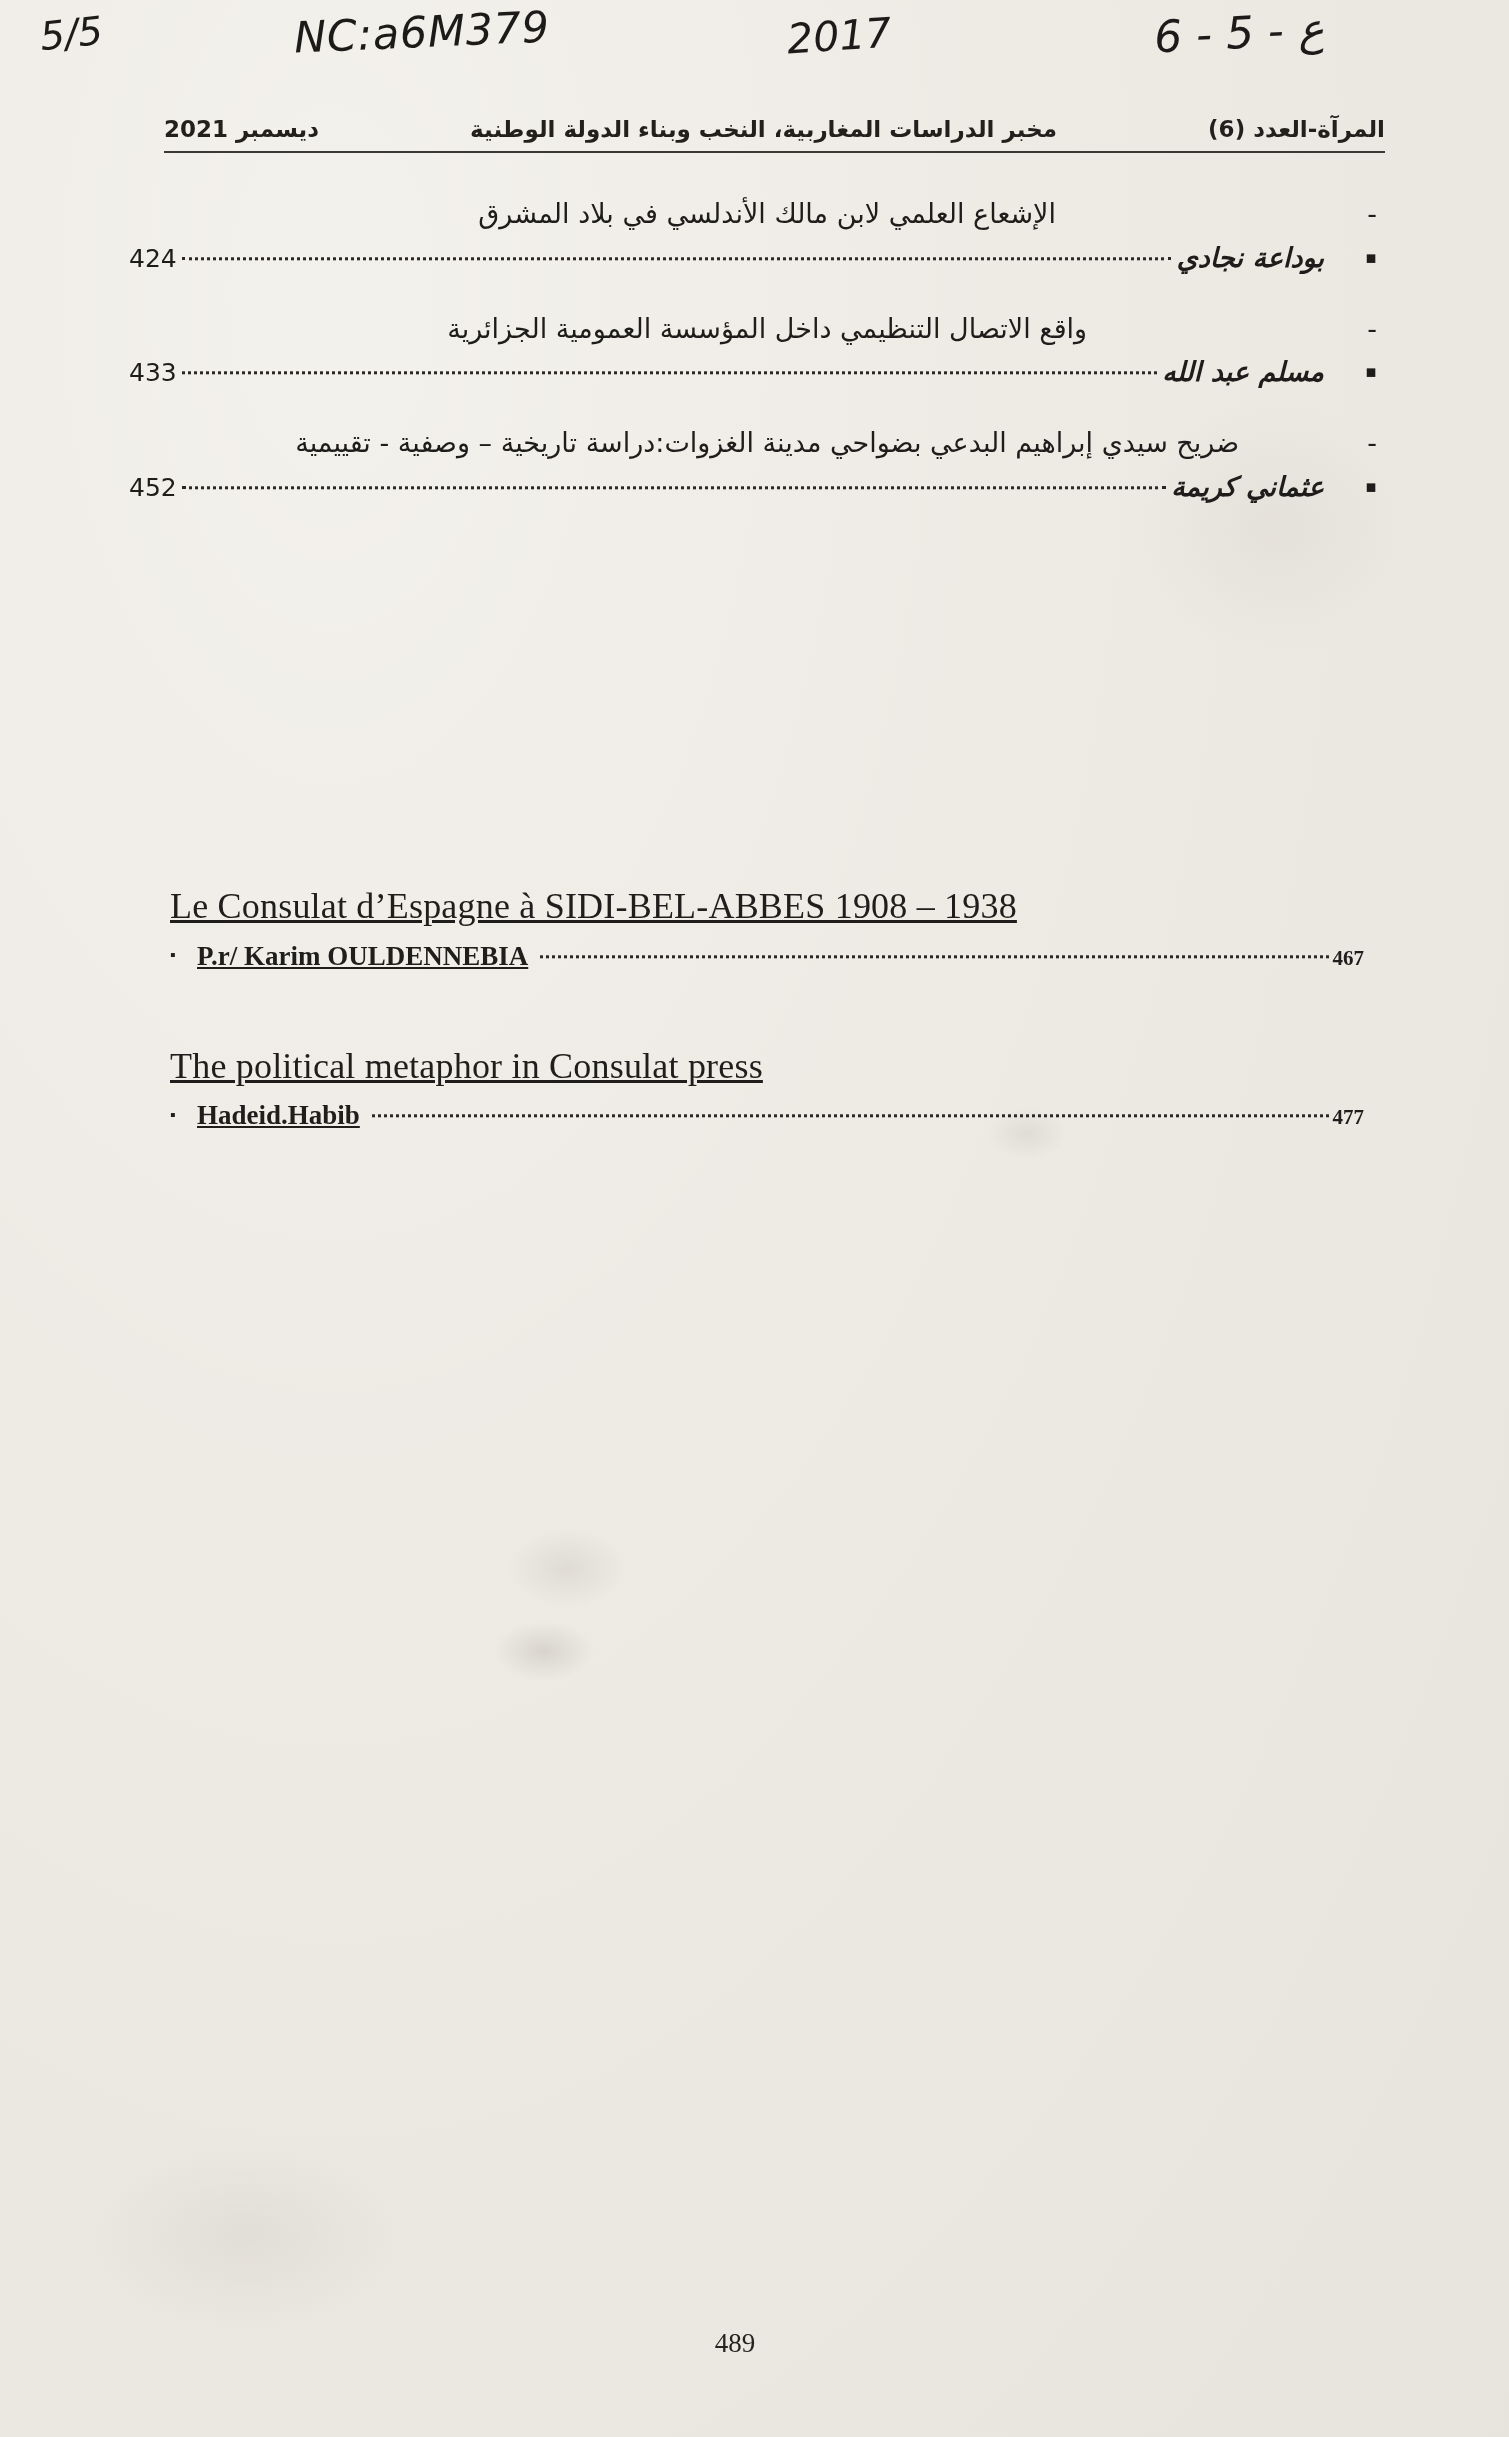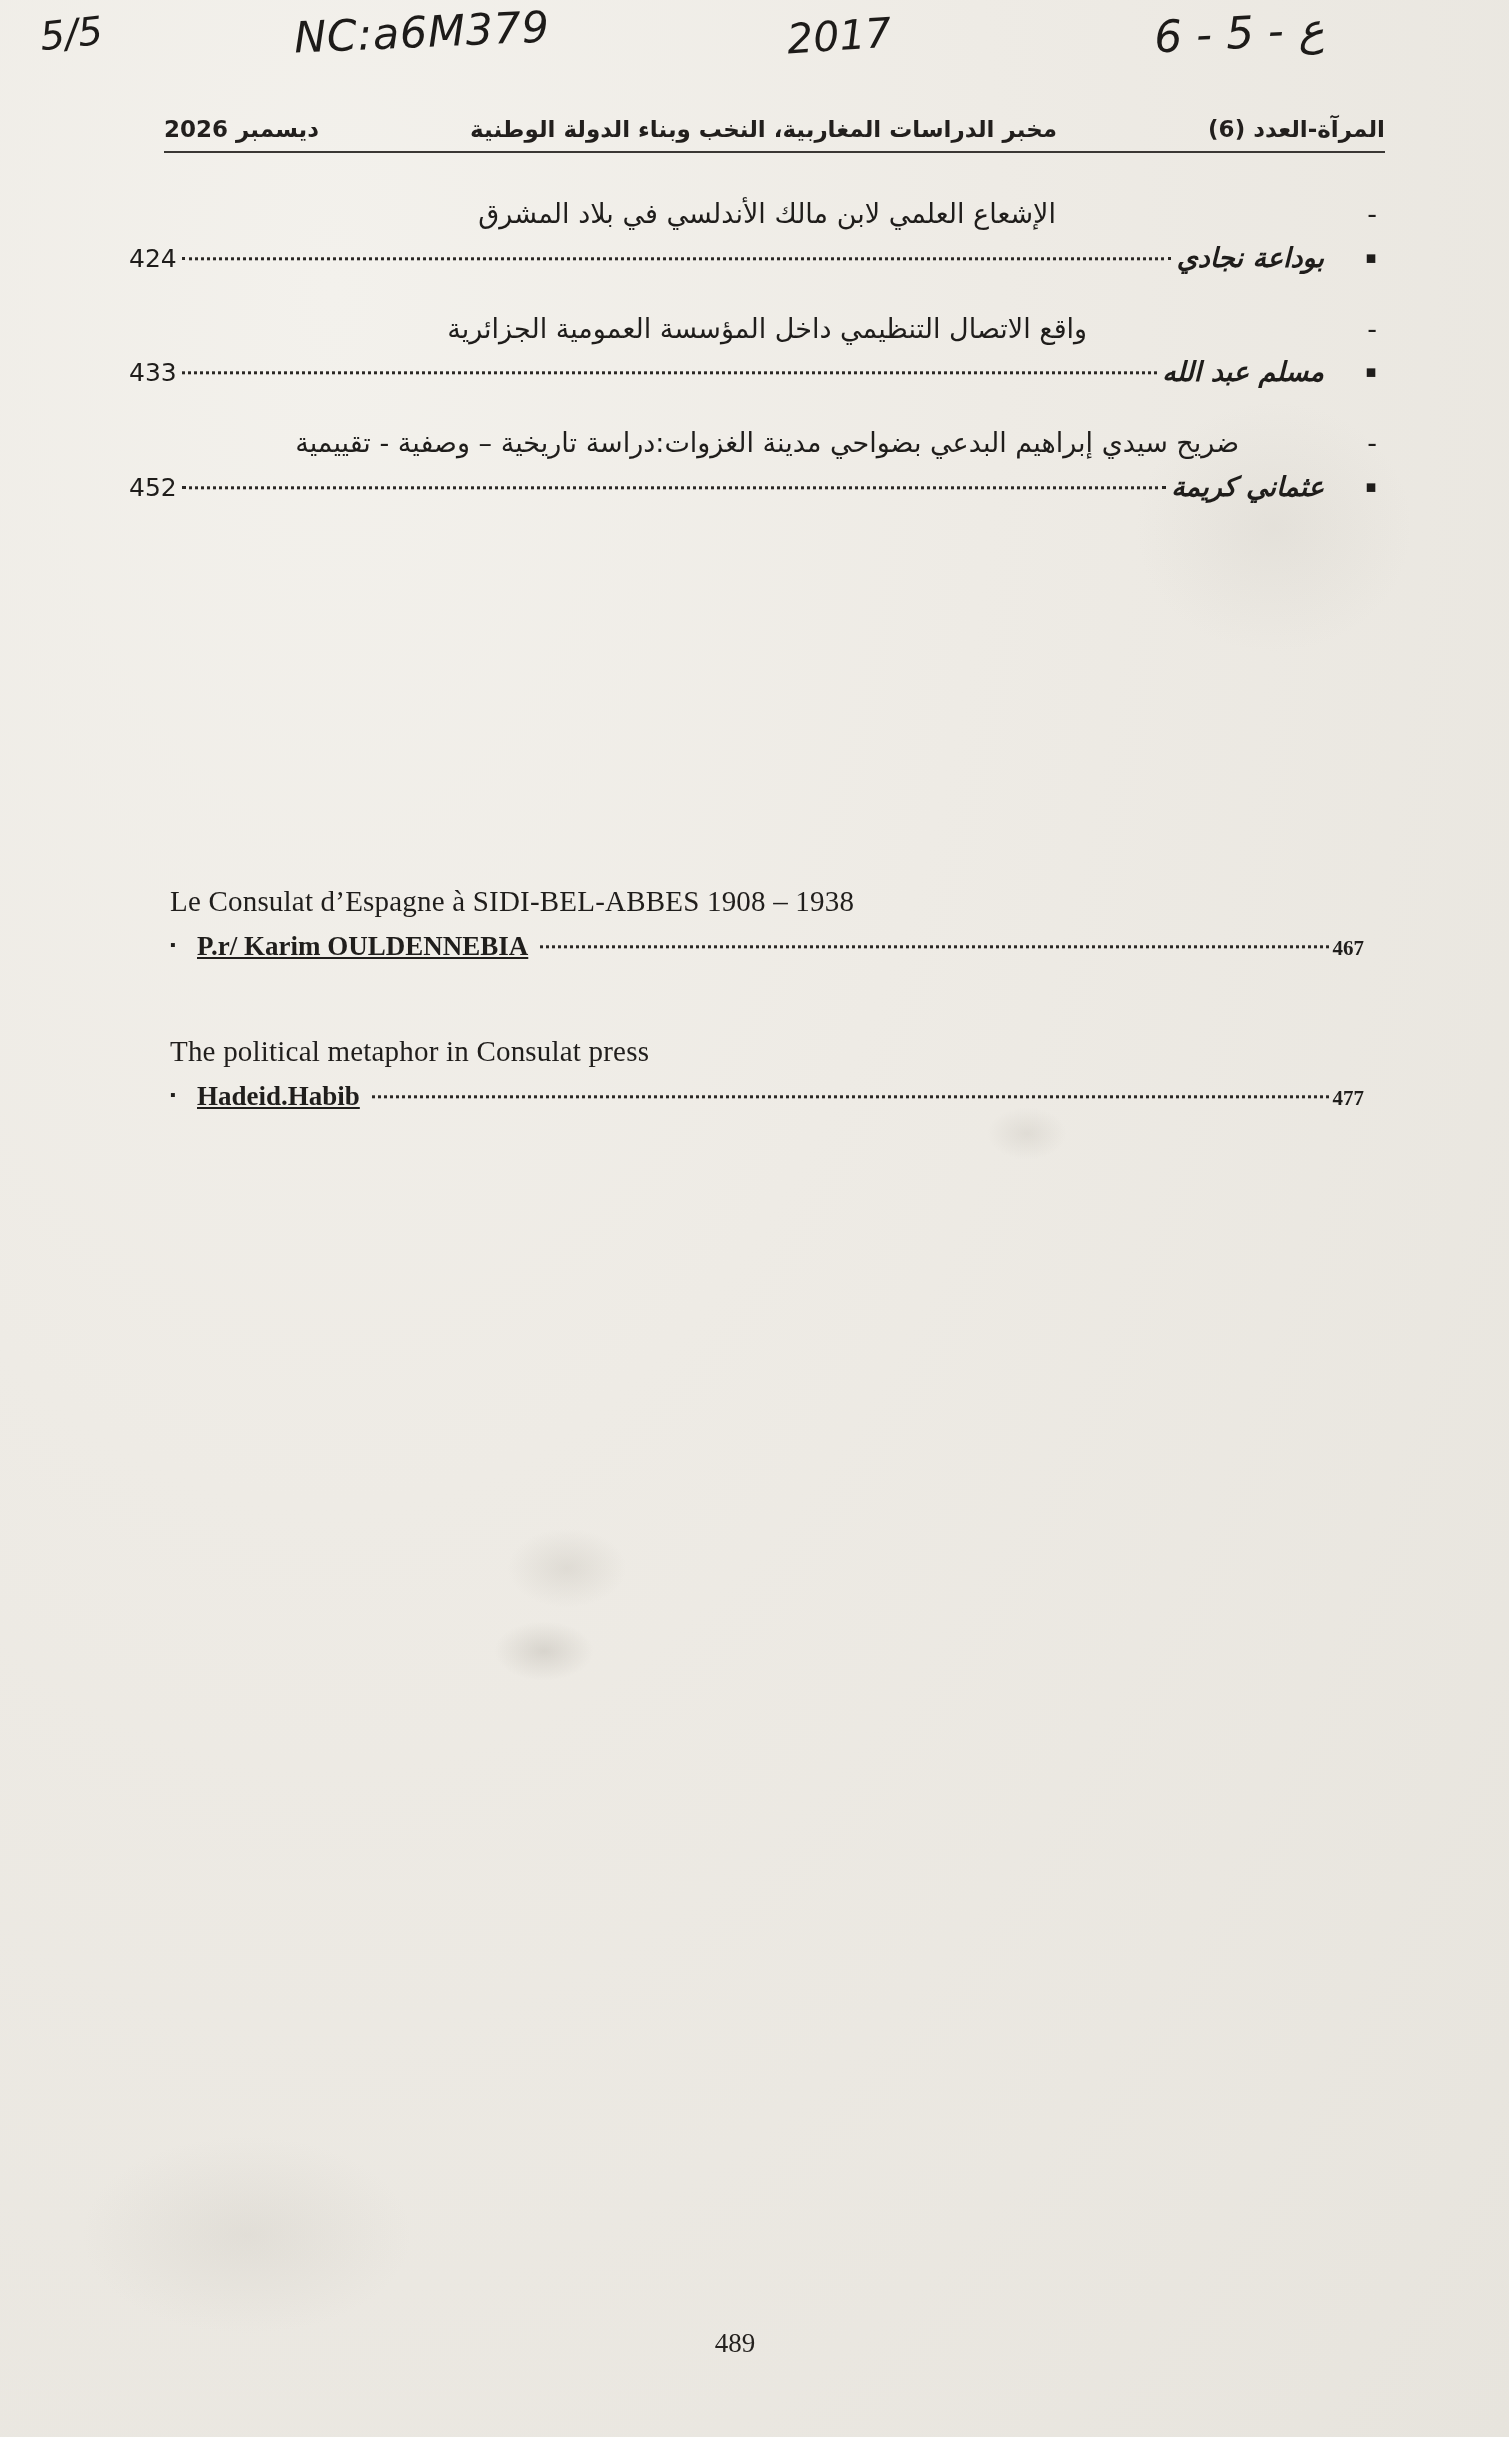--- a/index.html
+++ b/index.html
@@ -167,23 +167,24 @@
     position: absolute;
     left: 170px;
     top: 881px;
     width: 1194px;
     direction: ltr;
     font-family: "Liberation Serif", serif;
     color: #201e1c;
   }
   .entry-lat { margin-bottom: 69px; }
   .title-lat {
-    font-size: 29px;
+    font-size: 36px;
     line-height: 1.4;
     letter-spacing: 0.2px;
+    text-decoration: underline;
   }
   .author-row-lat {
     display: flex;
     align-items: baseline;
     margin-top: 9.3px;
     font-weight: bold;
     font-size: 27px;
   }
   .bullet-lat {
     flex: 0 0 auto;
@@ -237,21 +238,21 @@
   <div class="handwriting">
     <span class="hw hw-shelf">5/5</span>
     <span class="hw hw-code">NC:a6M379</span>
     <span class="hw hw-year">2017</span>
     <span class="hw hw-right">6 - 5 - ع</span>
   </div>
 
   <div class="header">
     <span class="h-issue">المرآة-العدد (6)</span>
     <span class="h-mid">مخبر الدراسات المغاربية، النخب وبناء الدولة الوطنية</span>
-    <span class="h-date">ديسمبر 2026</span>
+    <span class="h-date">ديسمبر 2021</span>
   </div>
 
   <div class="toc-ar">
 
     <div class="entry-ar">
       <div class="title-ar">
         <span class="dash">-</span>
         <span class="title-ar-text">الإشعاع العلمي لابن مالك الأندلسي في بلاد المشرق</span>
       </div>
       <div class="author-row">

